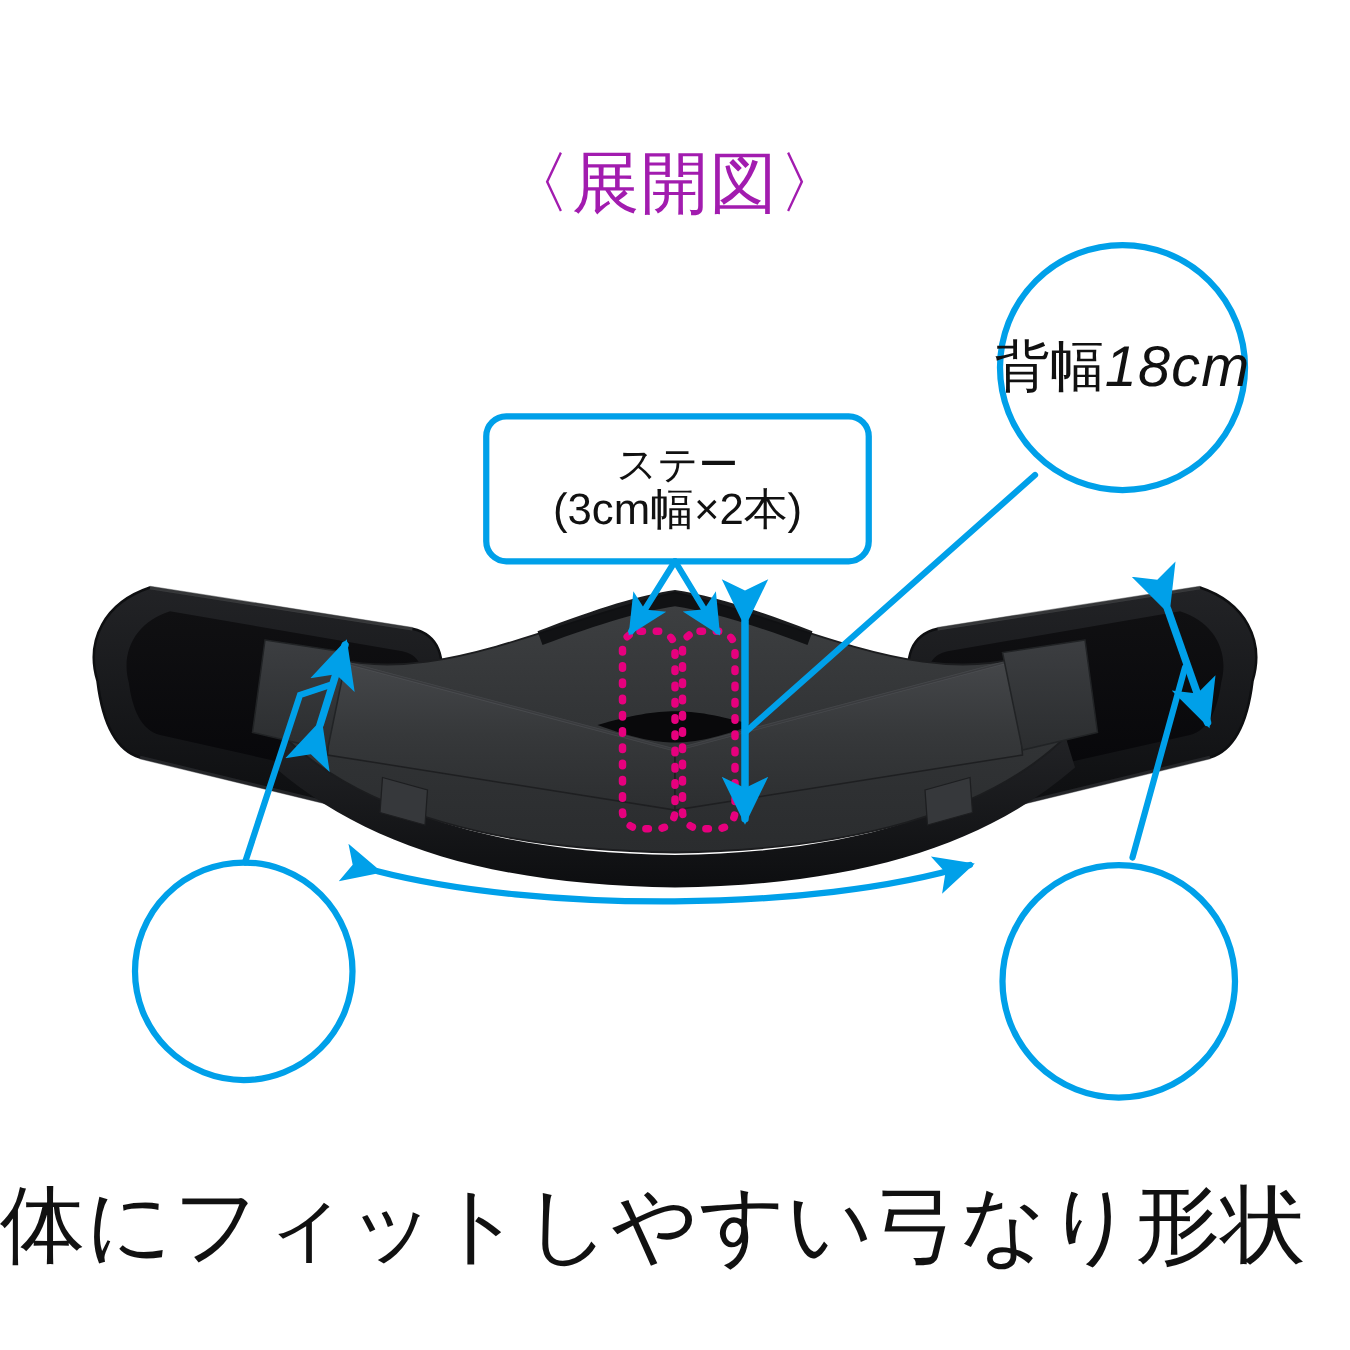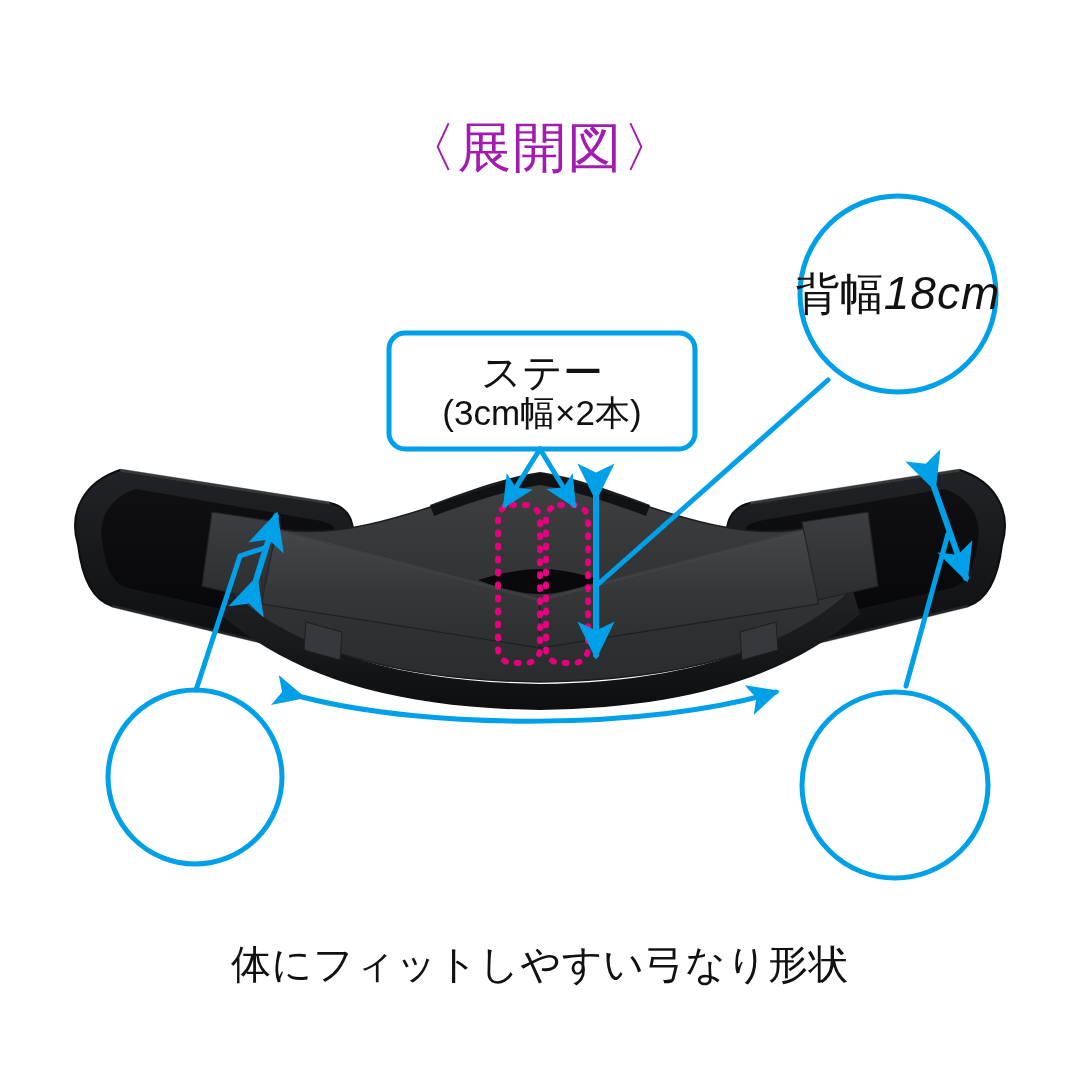--- a/index.html
+++ b/index.html
@@ -30,22 +30,21 @@
     letter-spacing: 1px;
     white-space: pre;
   }
 
   
   #caption {
     position: absolute;
     left: 0;
     top: 942px;
     width: 1080px;
-    text-align: center;
-    font-size: 40px;
+    font-size: 68px;
     line-height: 1.12;
     color: #111111;
     letter-spacing: 0.5px;
     white-space: pre;
   }
 
   
   #art {
     position: absolute;
     left: 0;
@@ -84,21 +83,21 @@
     height: 116px;
     display: flex;
     flex-direction: column;
     align-items: center;
     justify-content: center;
     text-align: center;
     color: #111111;
     line-height: 1.1;
     white-space: pre;
   }
-  #cc-stay .l1 { font-size: 40px; }
+  #cc-stay .l1 { font-size: 32px; }
   #cc-stay .l2 { font-size: 35px; }
 </style>
 </head>
 <body>
 
 <div id="stage" style="color: rgb(17, 17, 17); --bg: #ffffff;">
 
   <div id="title">〈展開図〉</div>
 
   <svg id="art" viewBox="0 0 1080 1080">

